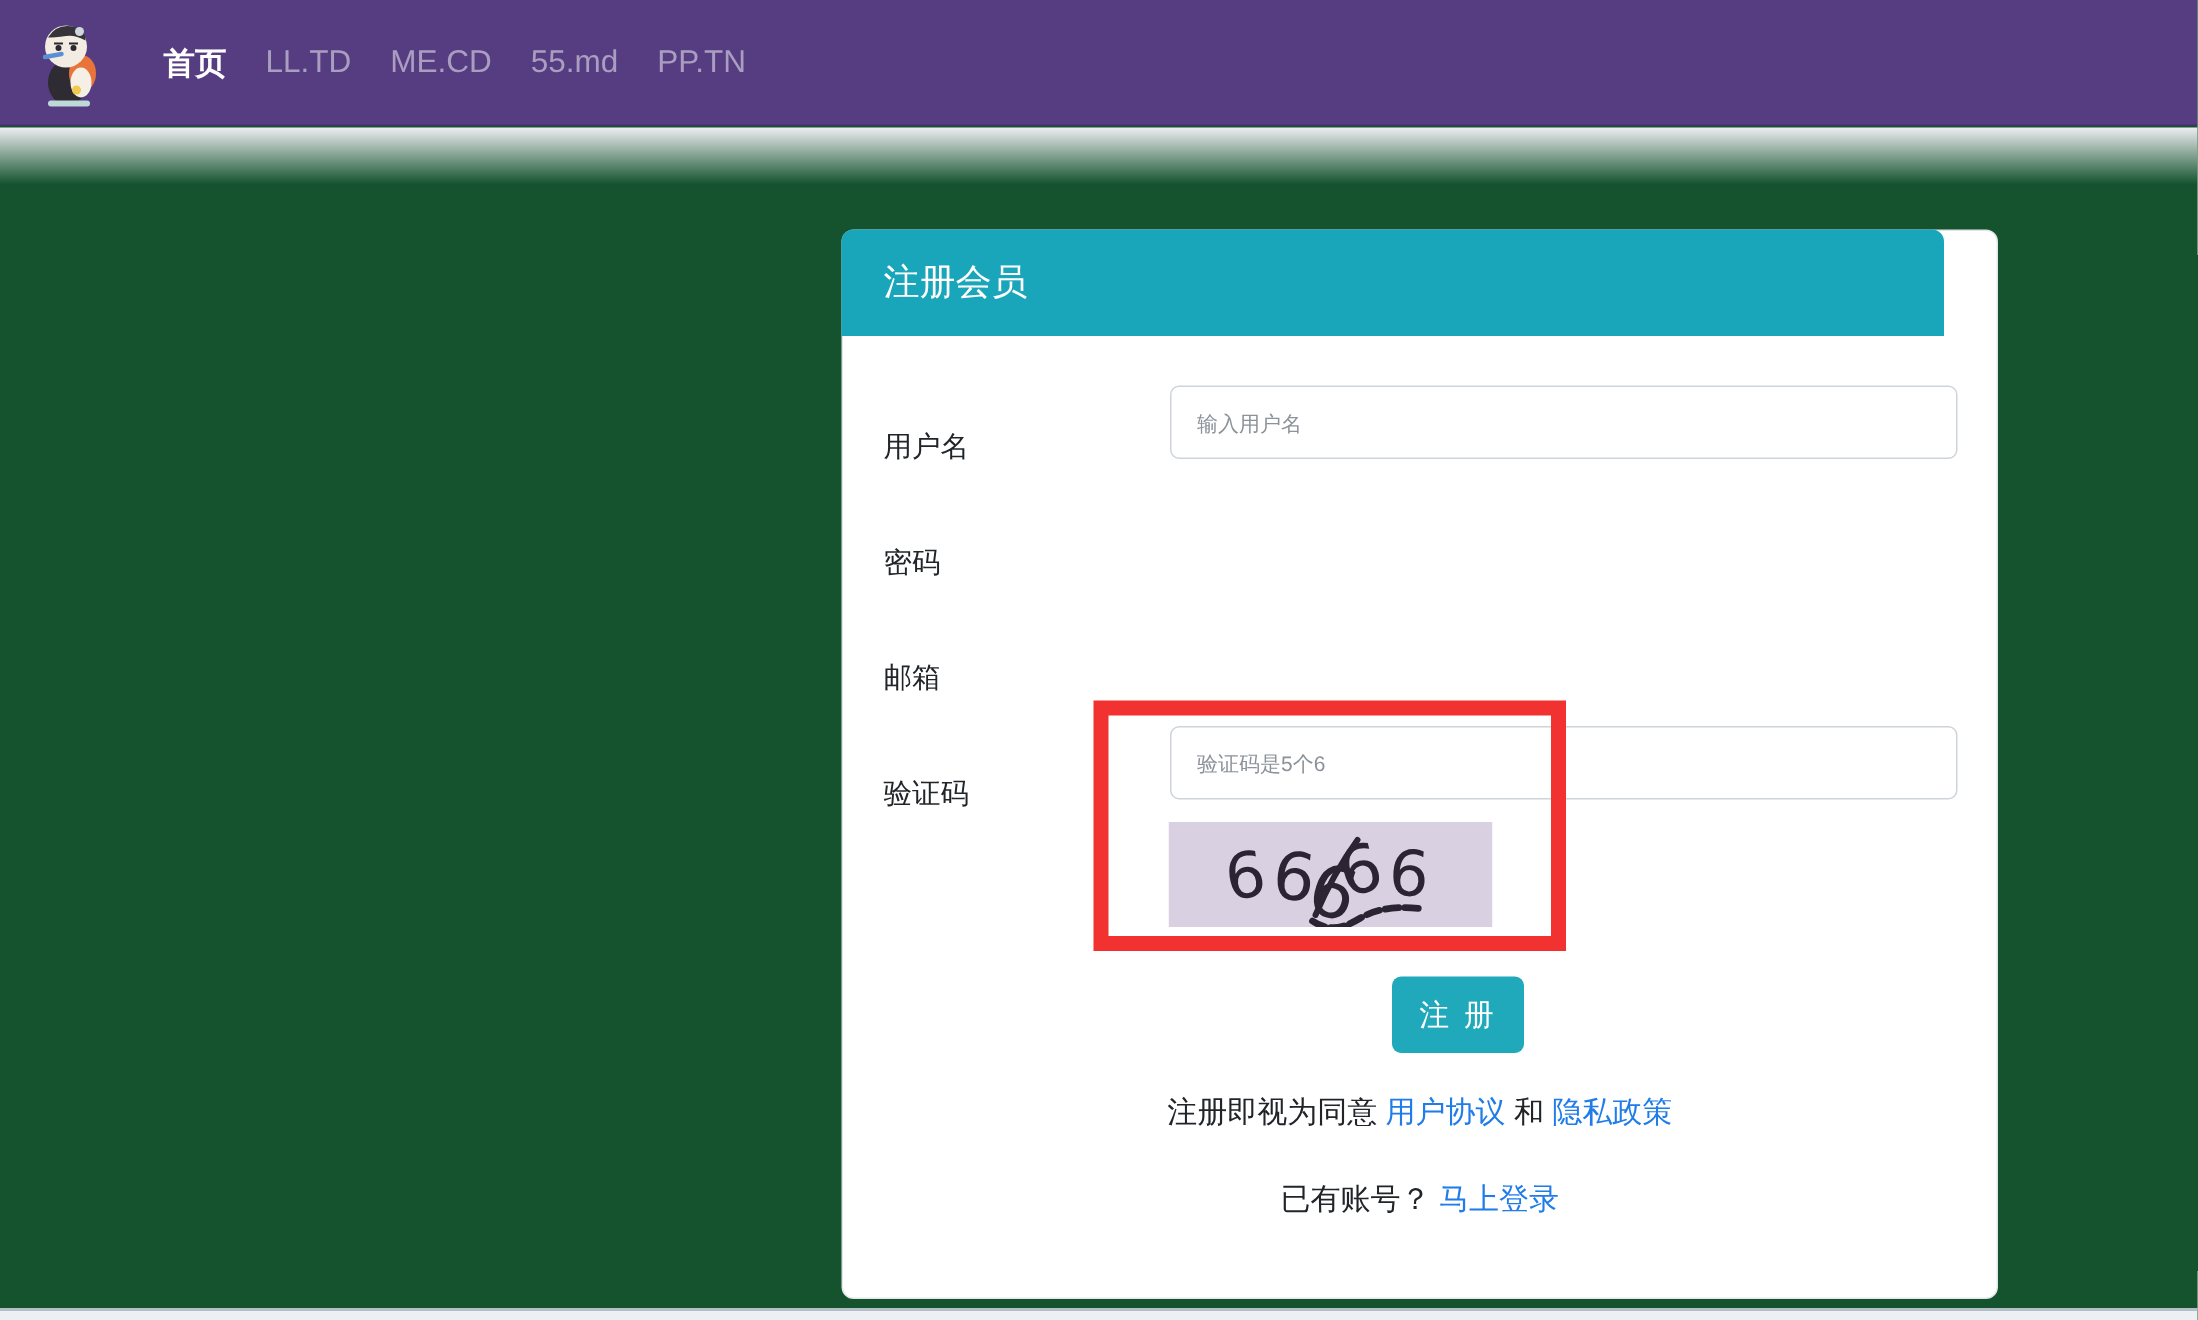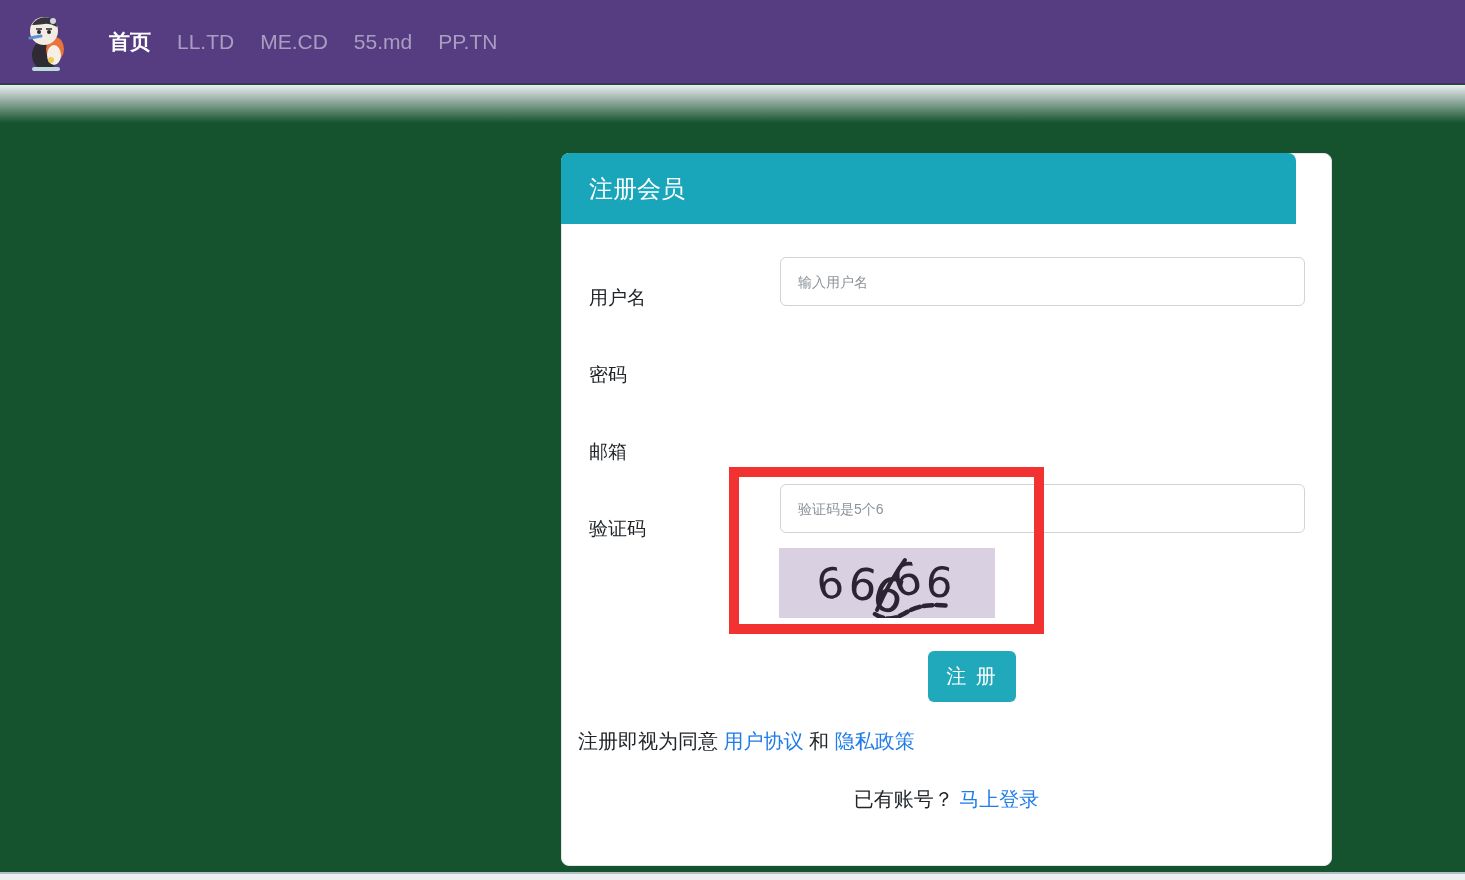--- a/index.html
+++ b/index.html
@@ -59,21 +59,21 @@
   }
 
   .register-btn {
     position:absolute; left:342px; top:497px; width:88px; height:51px;
     background:#1fa9ba; border:none; border-radius:6px; color:#ffffff;
     font-size:20px; cursor:pointer; letter-spacing:2px;
     font-family:"Liberation Sans","DejaVu Sans",sans-serif;
     margin-left:24px;
   }
   .agree-line {
-    position:absolute; left:16px; top:574px; width:769px; 
+    position:absolute; left:0; top:574px; width:769px; text-align:center;
     font-size:20px; color:#212529;
   }
   .login-line {
     position:absolute; left:0; top:632px; width:769px; text-align:center;
     font-size:20px; color:#212529;
   }
   .link { color:#1f7ce8; text-decoration:none; cursor:pointer; }
 
   
   .annotation-box {

